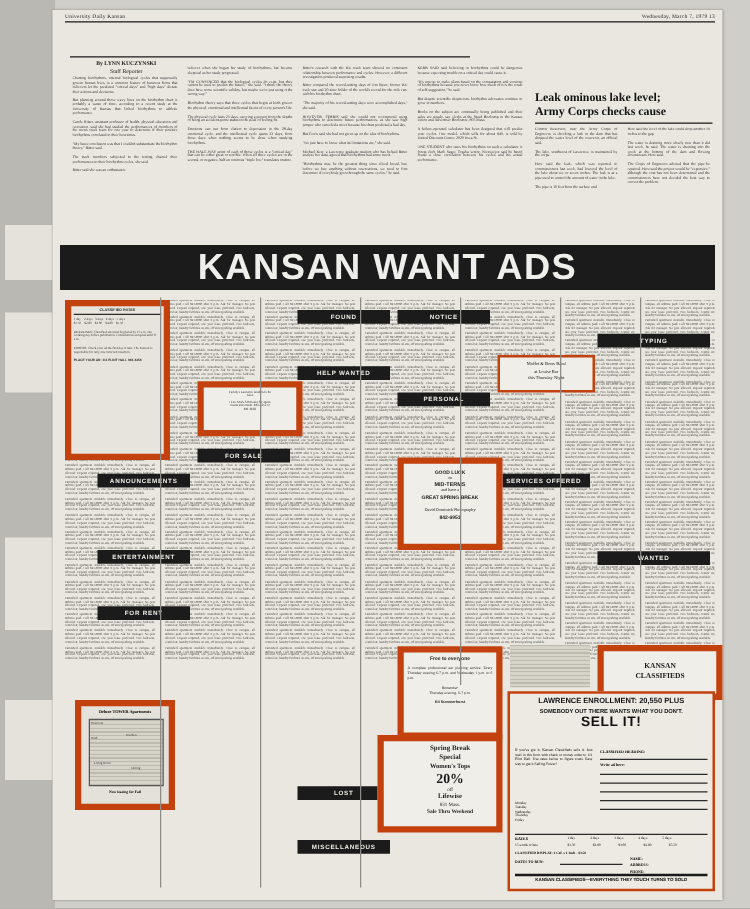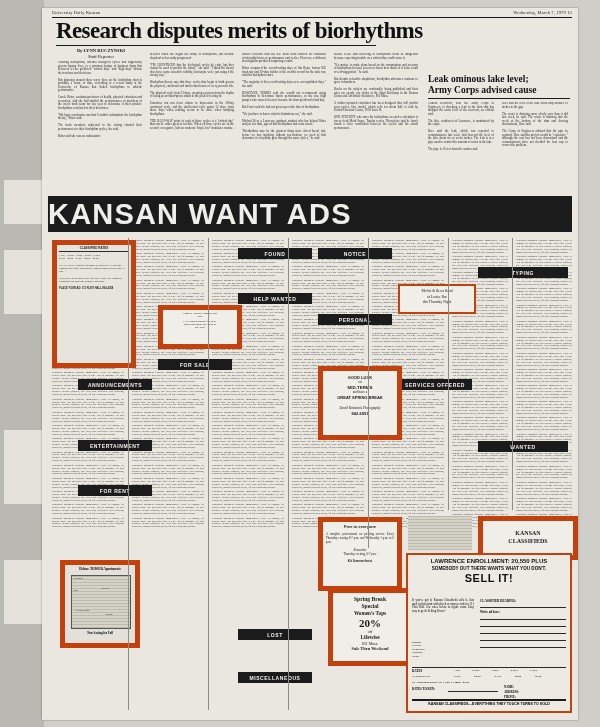--- a/index.html
+++ b/index.html
@@ -29,21 +29,21 @@
     font-family:"Liberation Serif",serif;font-weight:bold;font-size:23px;line-height:25px;
     color:#111;letter-spacing:-0.6px;
   }
   .byline{font-size:4.6px;font-weight:bold;text-align:center;line-height:6px;color:#1a1a1a;}
   .col{position:absolute;font-size:3.1px;line-height:3.5px;color:#2b2b2b;text-align:justify;overflow:hidden;}
   .subhead{
     position:absolute;font-family:"Liberation Serif",serif;font-weight:bold;color:#111;
   }
   .wantads{
     position:absolute;left:48px;top:196px;width:524px;height:36px;background:#1b1b1b;
-    display:flex;align-items:center;justify-content:flex-start;
+    display:flex;align-items:center;justify-content:center;
   }
   .wantads span{
     color:#eeeeea;font-family:"Liberation Sans",sans-serif;font-weight:bold;
     font-size:29px;letter-spacing:1.2px;
   }
   .catbar{
     position:absolute;background:#1b1b1b;color:#f0efe9;
     font-family:"Liberation Sans",sans-serif;font-weight:bold;font-size:5px;
     letter-spacing:.6px;display:flex;align-items:center;justify-content:center;
     height:11px;
@@ -77,21 +77,20 @@
   </div>
 
   <div class="paper"></div>
 
   <div class="masthead">
     <span>University Daily Kansan</span>
     <span>Wednesday, March 7, 1979    13</span>
   </div>
   <div class="hr" style="left:52px;top:17px;width:520px;height:1px;"></div>
 
-  <div class="headline">Research disputes merits of biorhythms</div>
   <div class="hr" style="left:56px;top:45px;width:320px;height:1px;"></div>
 
   <div class="byline" style="position:absolute;left:58px;top:48px;width:86px;">By LYNN KUCZYNSKI</div>
   <div class="byline" style="position:absolute;left:58px;top:54px;width:86px;font-weight:normal;">Staff Reporter</div>
 
   <div class="col" style="left:58px;top:61px;width:84px;height:128px;white-space:pre-wrap;">Charting biorhythms, internal biological cycles that supposedly govern human lives, is a common feature of business firms that believers let the predicted "critical days" and "high days" dictate their actions and decisions.
 
 But planning around those wavy lines on the biorhythm chart is probably a waste of time, according to a recent study at the University of Kansas that linked biorhythms to athletic performance.
 
 Carole Ritter, assistant professor of health, physical education and recreation, said she had studied the performances of members of the men's track team for one year to determine if their positive biorhythms correlated to their best times.
@@ -133,21 +132,21 @@
 
 But despite scientific skepticism, biorhythm advocates continue to grow in numbers.
 
 Books on the subject are continually being published and their sales are steady, say clerks at the Stauf Bookstop in the Kansas Union and Advertiser Bookstore, 805 Mass.
 
 A failure-operated calculator has been designed that will predict your cycles. One model, which sells for about $40, is sold by United Discount Center, 2020 Iowa St.
 
 ONE STUDENT who rates his biorhythms on such a calculator is forest clerk Mark Sager, Topeka senior. Niezwiejcz said he hasn't found a close correlation between his cycles and his actual performance.</div>
 
   <div class="subhead" style="left:428px;top:74px;width:142px;font-size:9.5px;line-height:11px;">Leak ominous lake level;</div>
-  <div class="subhead" style="left:428px;top:85px;width:142px;font-size:9.5px;line-height:11px;">Army Corps advised cause</div>
+  <div class="subhead" style="left:428px;top:85px;width:142px;font-size:9.5px;line-height:11px;">Army Corps checks cause</div>
   <div class="hr" style="left:428px;top:98px;width:142px;height:1px;"></div>
   <div class="col" style="left:428px;top:102px;width:66px;height:86px;white-space:pre-wrap;">Clinton Reservoir, near the Army Corps of Engineers, is checking a leak in the dam that has dropped the water level of the reservoir, an official said.
 
 The lake, southwest of Lawrence, is maintained by the corps.
 
 Here said the leak, which was reported to commissioners last week, had lowered the level of the lake about six or seven inches. The leak is at a pipe used to control the amount of water in the lake.
 
 The pipe is 10 feet from the surface and</div>
   <div class="col" style="left:502px;top:102px;width:66px;height:86px;white-space:pre-wrap;">Here said the level of the lake could drop another 10 inches to the gap.
 
@@ -413,21 +412,21 @@
   <div class="box" style="left:318px;top:517px;width:74px;height:64px;">
     <div class="boxc" style="padding:3px;font-size:3px;line-height:4px;text-align:center;">
       <div class="smallcap" style="font-size:4px;">Free to everyone</div>
       <div style="margin-top:3px;text-align:justify;">A complete professional ear piercing service. Every Thursday evening 6-7 p.m. and Wednesday 1 p.m. to 6 p.m.</div>
       <div style="margin-top:4px;font-style:italic;">Remember</div>
       <div>Thursday evening, 6-7 p.m.</div>
       <div class="smallcap" style="margin-top:3px;">Kit Summerhurst</div>
     </div>
   </div>
 
-  <div class="box" style="left:328px;top:588px;width:74px;height:68px;">
+  <div class="box" style="left:302px;top:588px;width:74px;height:68px;padding-left:16px;">
     <div class="boxc" style="padding:3px;line-height:7px;">
       <div style="font-size:5.6px;font-family:'Liberation Serif',serif;font-weight:bold;">Spring Break</div>
       <div style="font-size:5.6px;font-weight:bold;">Special</div>
       <div style="font-size:5.2px;font-weight:bold;">Women's Tops</div>
       <div style="font-size:11px;font-weight:bold;line-height:12px;">20%</div>
       <div style="font-size:4px;line-height:5px;">off</div>
       <div style="font-size:5.4px;font-weight:bold;line-height:7px;">Lifewise</div>
       <div style="font-size:4px;line-height:5px;">831 Mass.</div>
       <div style="font-size:4.4px;font-weight:bold;line-height:6px;">Sale Thru Weekend</div>
     </div>

